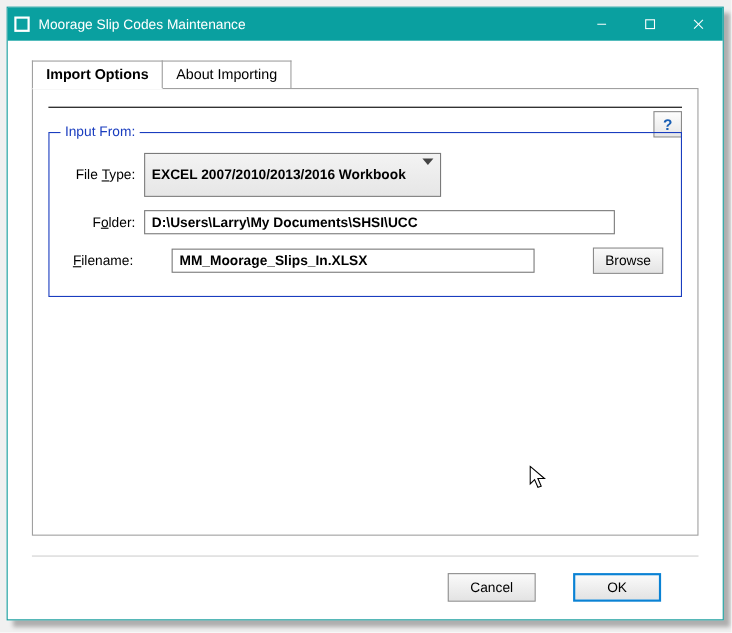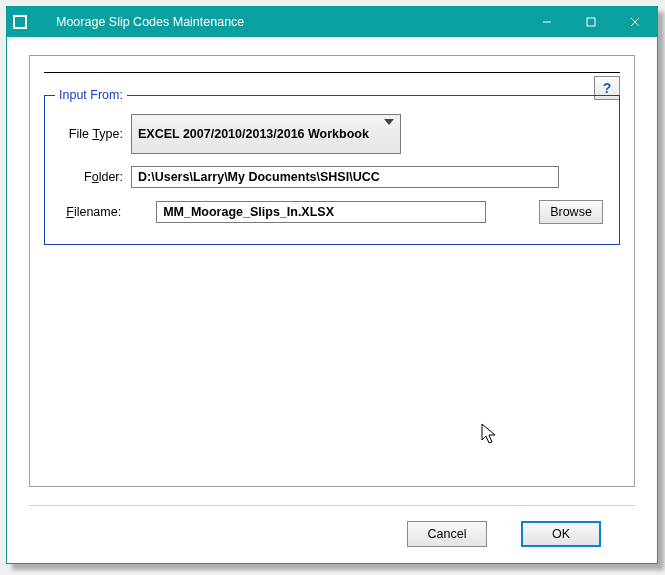--- a/index.html
+++ b/index.html
@@ -21,21 +21,20 @@
     background: #fff;
     box-shadow: 6px 6px 4px rgba(0,0,0,0.28);
   }
   .titlebar {
     height: 30px;
     background: #0aa0a0;
     display: flex;
     align-items: center;
     color: #fff;
     padding-left: 6px;
-    gap: 21px;
   }
   .titlebar .app-icon {
     width: 14px; height: 14px;
     border: 2px solid #fff;
     background: transparent;
     margin-right: 8px;
   }
   .titlebar .title { flex: 1; font-size: 12.5px; }
   .titlebar .win-btns { display: flex; height: 100%; }
   .titlebar .win-btn {
@@ -231,20 +230,24 @@
             <line x1="1" y1="1" x2="9" y2="9" stroke="#fff" stroke-width="1"></line>
             <line x1="9" y1="1" x2="1" y2="9" stroke="#fff" stroke-width="1"></line>
           </svg>
       </div>
     </div>
   </div>
 
   <div class="client">
 
 
+    <div class="tabs">
+      <div class="tab active">Import Options</div>
+      <div class="tab">About Importing</div>
+    </div>
 
     <div class="tab-panel">
 
       <div class="instructions-row">
         <div class="help-btn">
           <span>?</span>
         </div>
         <div class="inst-underline"></div>
       </div>
 

